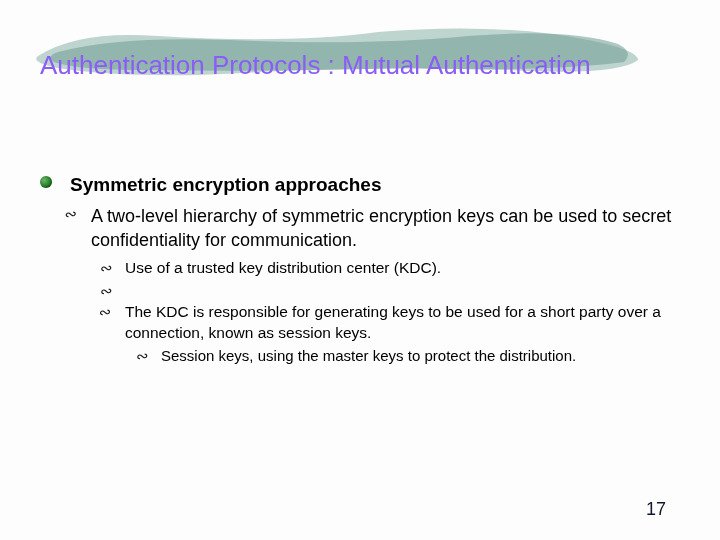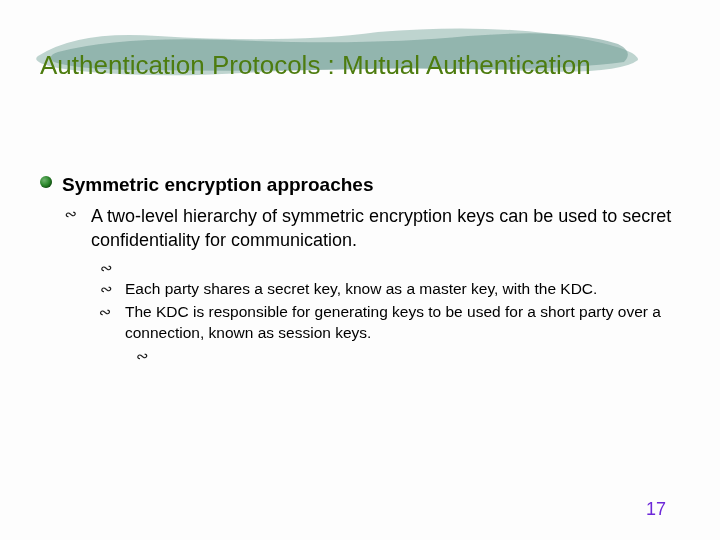--- a/index.html
+++ b/index.html
@@ -15,33 +15,33 @@
     position:absolute;
     top:22px;left:28px;
     width:620px;height:58px;
     z-index:0;
     opacity:0.9;
   }
   .title{
     position:absolute;
     top:50px;left:40px;
     font-size:26px;
-    color:#4d7c0f;
+    color:#8b5cf6;
     z-index:2;
     white-space:nowrap;
   }
   .content{
     position:absolute;
     top:172px;left:40px;right:30px;
     font-size:17px;
     line-height:1.35;
   }
   .lvl1{
     display:flex;
-    gap:10px;
+    gap:18px;
     margin-bottom:6px;
   }
   .lvl1 .bullet{
     width:12px;height:12px;flex:0 0 12px;
     border-radius:50%;
     background:radial-gradient(circle at 35% 35%,#6fb36f 0%,#2e8b2e 45%,#0a5a0a 100%);
     box-shadow:inset -1px -1px 2px rgba(0,0,0,.3);
     margin-top:4px;
   }
   .lvl1-text{font-weight:bold;font-size:19px}
@@ -65,21 +65,21 @@
     font-family:"Segoe Script","Comic Sans MS",cursive;
     font-size:15px;line-height:1.1;
     color:#1a1a1a;
     transform:rotate(-6deg);
     margin-top:2px;
   }
   .pagenum{
     position:absolute;
     bottom:20px;right:54px;
     font-size:18px;
-    color:#6d28d9;
+    color:#0f172a;
   }
 </style>
 </head>
 <body>
 
 <svg class="brushstroke" viewBox="0 0 620 58" preserveAspectRatio="none">
   <path d="M10 34 Q 50 8 130 14 Q 260 22 350 10 Q 470 0 560 18 Q 610 28 610 38 Q 590 54 480 48 Q 350 44 230 50 Q 110 58 30 46 Q 2 40 10 34 Z" fill="#7da9a1" opacity="0.55"></path>
   <path d="M30 30 Q 90 14 200 18 Q 340 24 440 14 Q 540 6 590 22 Q 606 30 596 40 Q 520 50 380 46 Q 240 50 120 48 Q 50 48 26 40 Q 18 34 30 30 Z" fill="#5c8f86" opacity="0.55"></path>
 </svg>
 
@@ -92,29 +92,30 @@
     <span class="lvl1-text">Symmetric encryption approaches</span>
   </div>
 
   <div class="lvl2">
     <span class="scribble">∾</span>
     <span>A two-level hierarchy of symmetric encryption keys can be used to secret confidentiality for communication.</span>
   </div>
 
   <div class="lvl3">
     <span class="scribble">∾</span>
+    <span>Use of a trusted key distribution center (KDC).</span>
   </div>
   <div class="lvl3">
     <span class="scribble">∾</span>
-    <span>Each party shares a secret key, know as a master key, with the KDC.</span>
   </div>
   <div class="lvl3">
     <span class="scribble">∾</span>
     <span>The KDC is responsible for generating keys to be used for a short party over a connection, known as session keys.</span>
   </div>
 
   <div class="lvl4">
     <span class="scribble">∾</span>
+    <span>Session keys, using the master keys to protect the distribution.</span>
   </div>
 
 </div>
 
 <div class="pagenum">17</div>
 
 </body></html>

